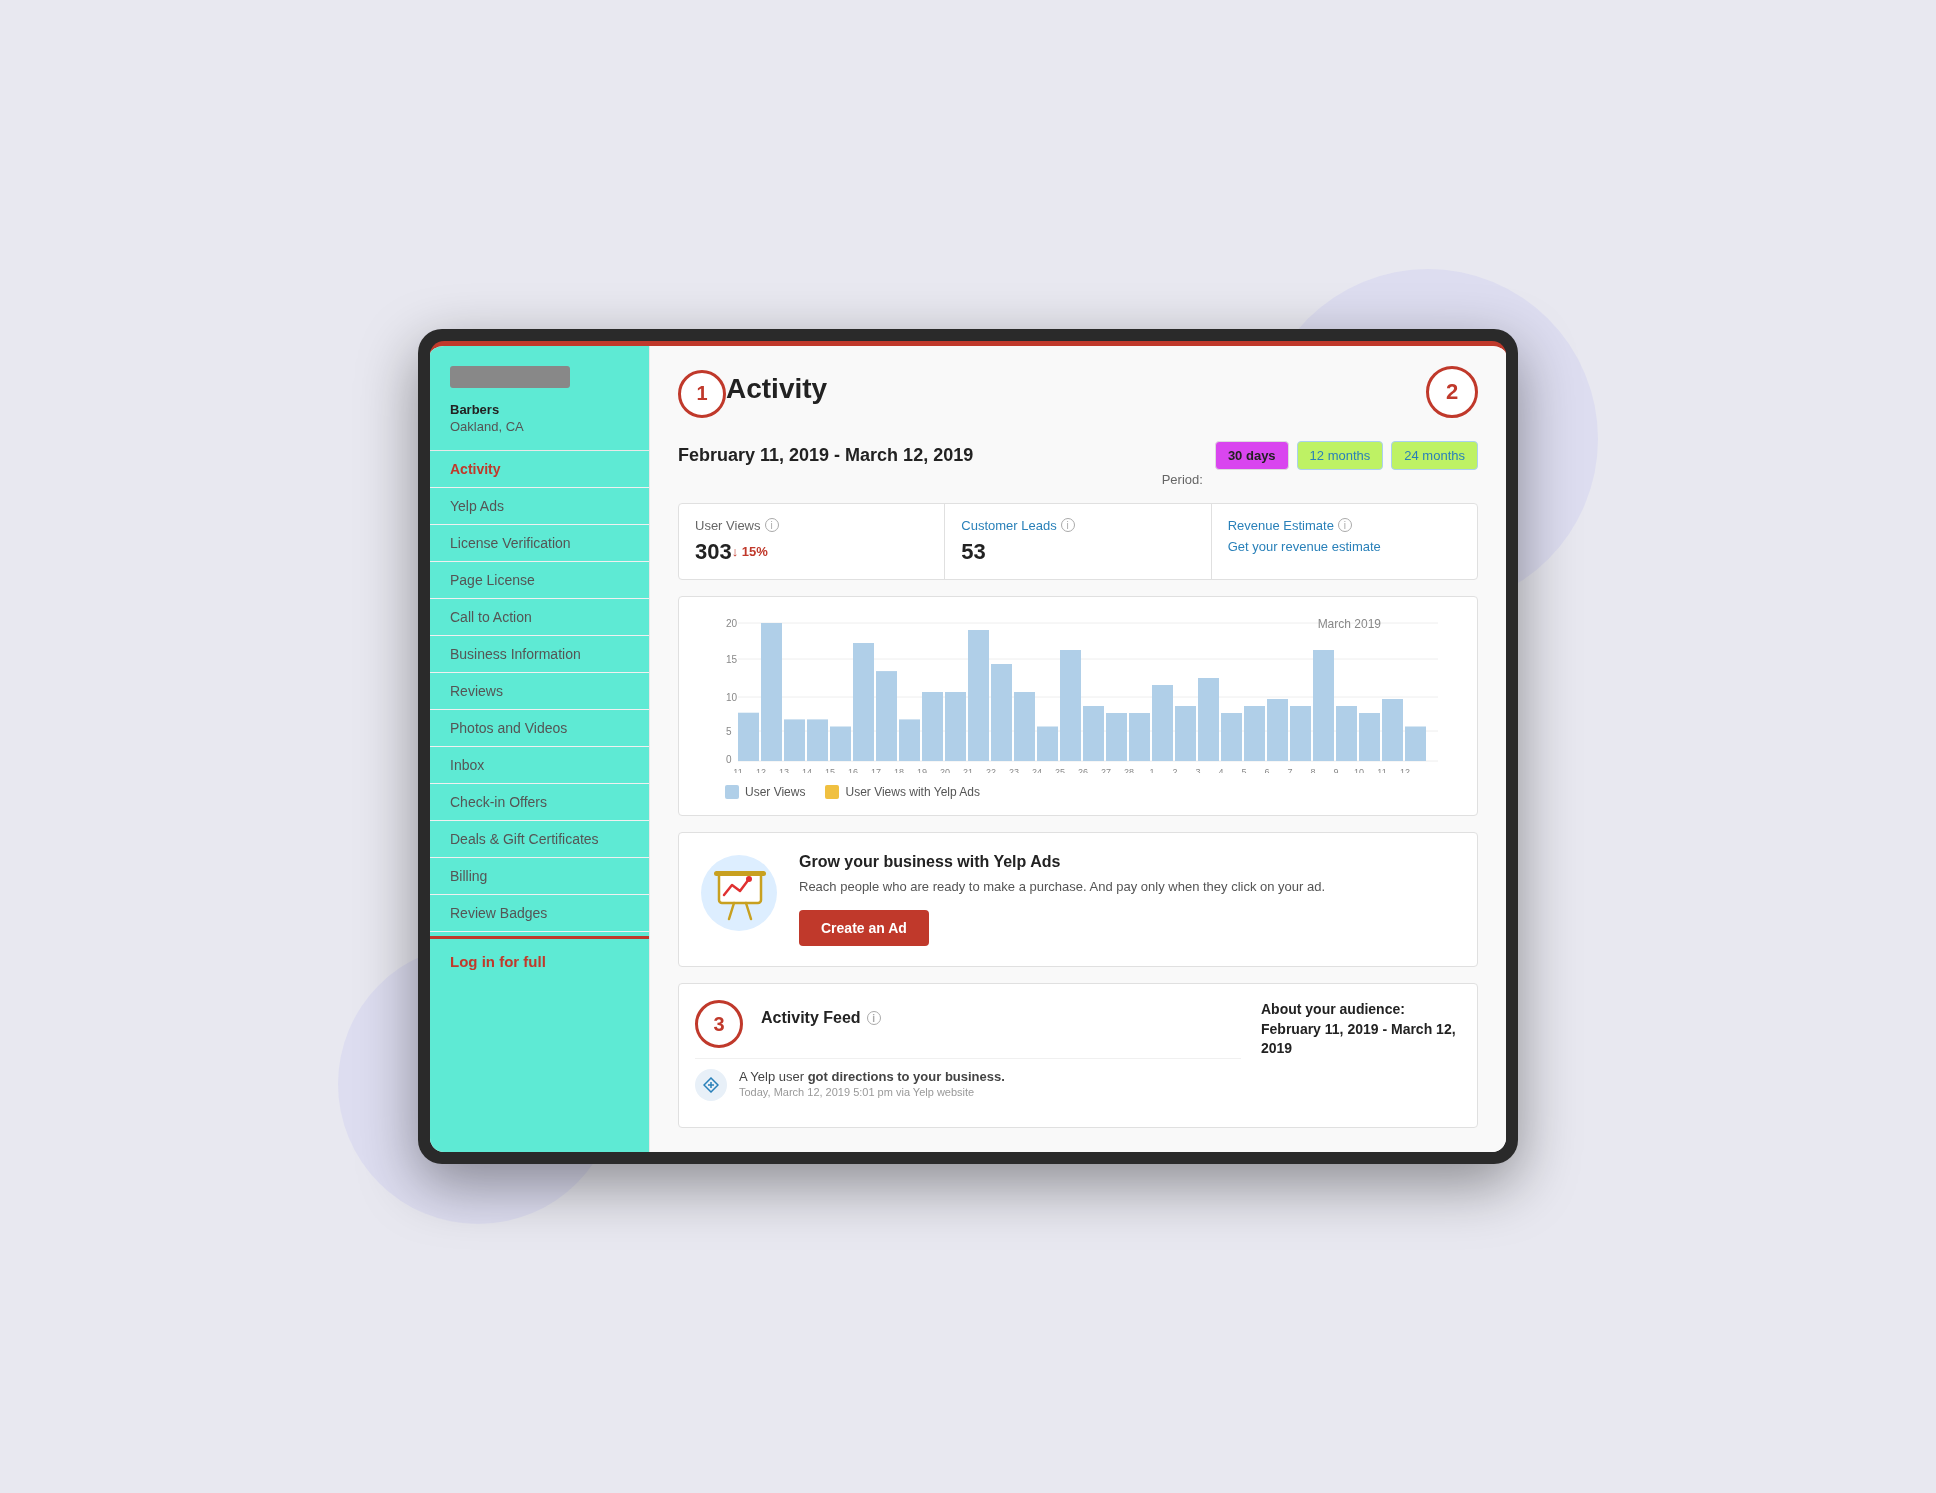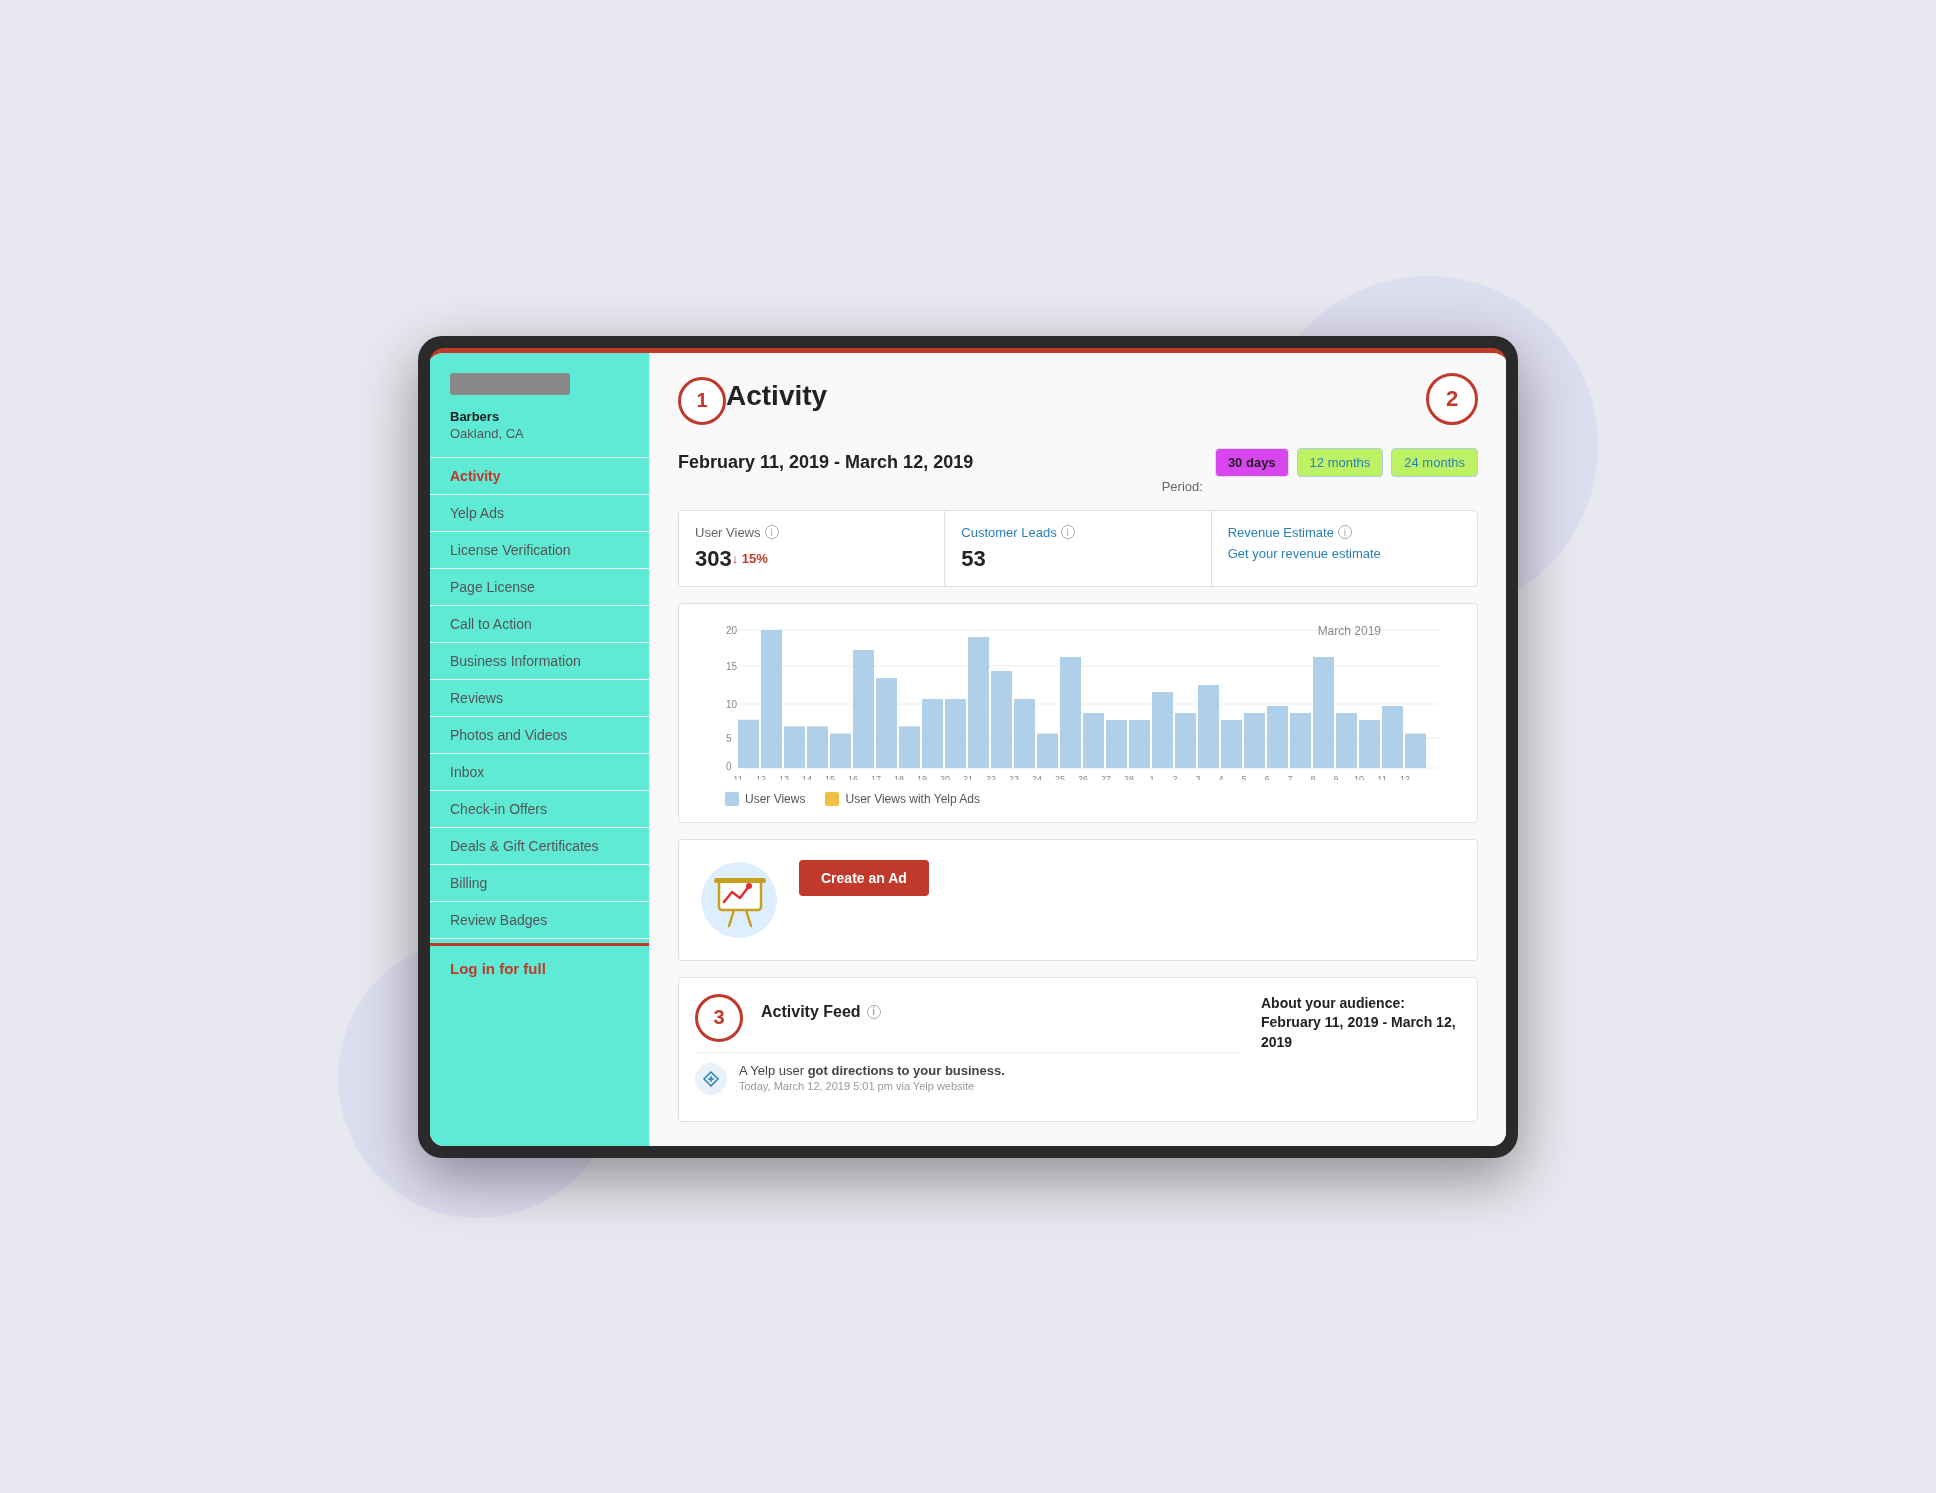--- a/index.html
+++ b/index.html
@@ -645,20 +645,22 @@
               <polyline points="25,42 33,32 41,38 50,26" stroke="#e03030" stroke-width="2.5" fill="none" stroke-linecap="round" stroke-linejoin="round"></polyline>
               <circle cx="50" cy="26" r="3" fill="#e03030"></circle>
 
               <line x1="35" y1="50" x2="30" y2="66" stroke="#c8a020" stroke-width="2.5" stroke-linecap="round"></line>
               <line x1="47" y1="50" x2="52" y2="66" stroke="#c8a020" stroke-width="2.5" stroke-linecap="round"></line>
 
               <rect x="15" y="18" width="52" height="5" rx="2.5" fill="#c8a020"></rect>
             </svg>
           </div>
           <div class="promo-content">
+            <div class="promo-title">Grow your business with Yelp Ads</div>
+            <div class="promo-desc">Reach people who are ready to make a purchase. And pay only when they click on your ad.</div>
             <button class="create-ad-btn">Create an Ad</button>
           </div>
         </div>
 
         <div class="activity-section">
           <div class="activity-feed">
             <div style="display:flex; align-items:center; gap:10px; margin-bottom:10px;">
               <div class="step3-circle">
                 <span>3</span>
               </div>

